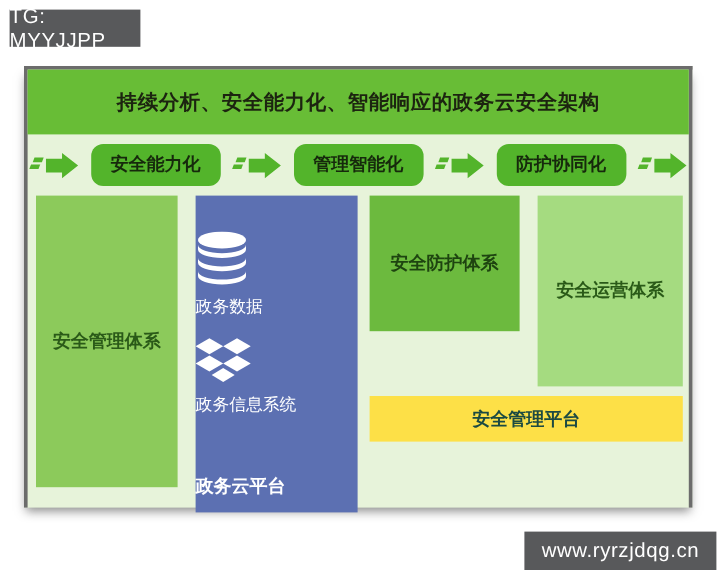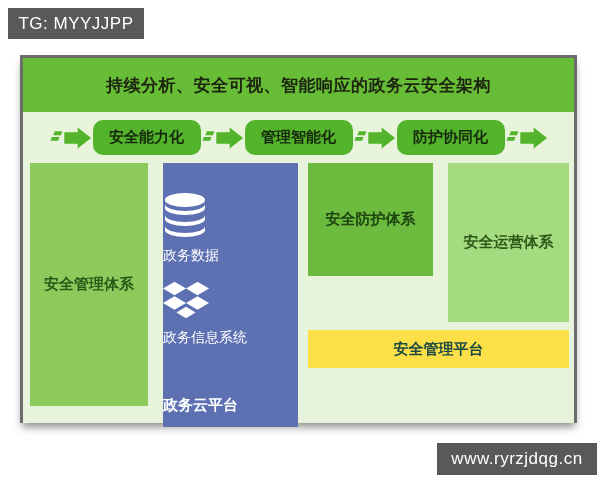--- a/index.html
+++ b/index.html
@@ -4,37 +4,37 @@
 <style>
   * { margin:0; padding:0; box-sizing:content-box; }
   html,body { width:600px; height:480px; background:#ffffff; overflow:hidden;
     font-family:"Liberation Sans","DejaVu Sans",sans-serif; }
   .stage { position:relative; width:600px; height:480px; background:#ffffff; }
 
   
   .badge { position:absolute; background:#58595b; color:#ffffff;
     display:flex; align-items:center; justify-content:center;
     font-size:17px; letter-spacing:.5px; }
-  .badge-tl { left:8px; top:8px; width:136px; height:31px; }
+  .badge-tl { left:8px; top:8px; width:109px; height:31px; }
   .badge-br { left:437px; top:443px; width:160px; height:32px; }
 
   
   .frame { position:absolute; left:20px; top:55px; width:551px; height:365px;
     background:#e7f3da; border:3px solid #6c6c6c; border-bottom:none;
     box-shadow:0 6px 8px -2px rgba(50,50,50,.55); }
   .inner { position:relative; width:551px; height:365px; }
 
   
   .title-band { position:absolute; left:0; top:0; width:551px; height:54px;
     background:#68bd36; display:flex; align-items:center; justify-content:center; }
   .title-band span { font-size:17px; font-weight:bold; color:#1c2410; letter-spacing:.5px; }
 
   
   .flow-row { position:absolute; left:0; top:54px; width:551px; height:51px;
-    display:flex; align-items:center; justify-content:center; }
+    display:flex; align-items:center; justify-content:space-between; }
   .flow-btn { width:108px; height:35px; background:#53b42b; border-radius:10px;
     display:flex; align-items:center; justify-content:center;
     font-size:15px; font-weight:bold; color:#16290c; }
   .flow-arrow { width:44px; height:26px; flex:none; }
 
   
   .block { position:absolute; display:flex; align-items:center; justify-content:center;
     font-weight:bold; font-size:15px; text-align:center; }
   .col-management { left:7px; top:105px; width:118px; height:243px;
     background:#8cca5b; color:#2a5a18; }
@@ -64,21 +64,21 @@
 <div class="stage">
 
   <div class="badge badge-tl">
     <span>TG: MYYJJPP</span>
   </div>
 
   <div class="frame">
     <div class="inner">
 
       <div class="title-band">
-        <span>持续分析、安全可视、智能响应的政务云安全架构</span>
+        <span>持续分析、安全能力化、智能响应的政务云安全架构</span>
       </div>
 
       <div class="flow-row">
         <svg class="flow-arrow" viewBox="0 0 46 26">
           <polygon fill="#53b42b" points="6,6 14,6 12.5,10 4.5,10"></polygon>
           <polygon fill="#53b42b" points="3,12 11,12 9.5,16 1.5,16"></polygon>
           <polygon fill="#53b42b" points="16,7 30,7 30,2 44,13 30,24 30,19 16,19"></polygon>
         </svg>
         <div class="flow-btn">
           <span>安全能力化</span>

